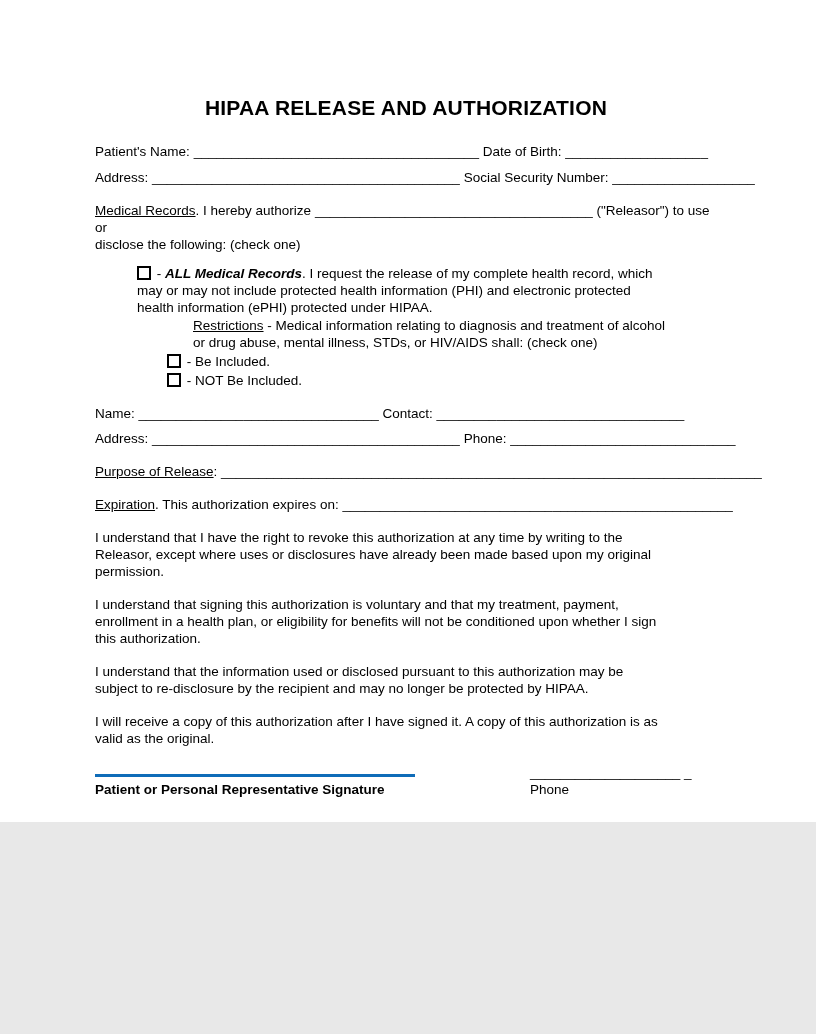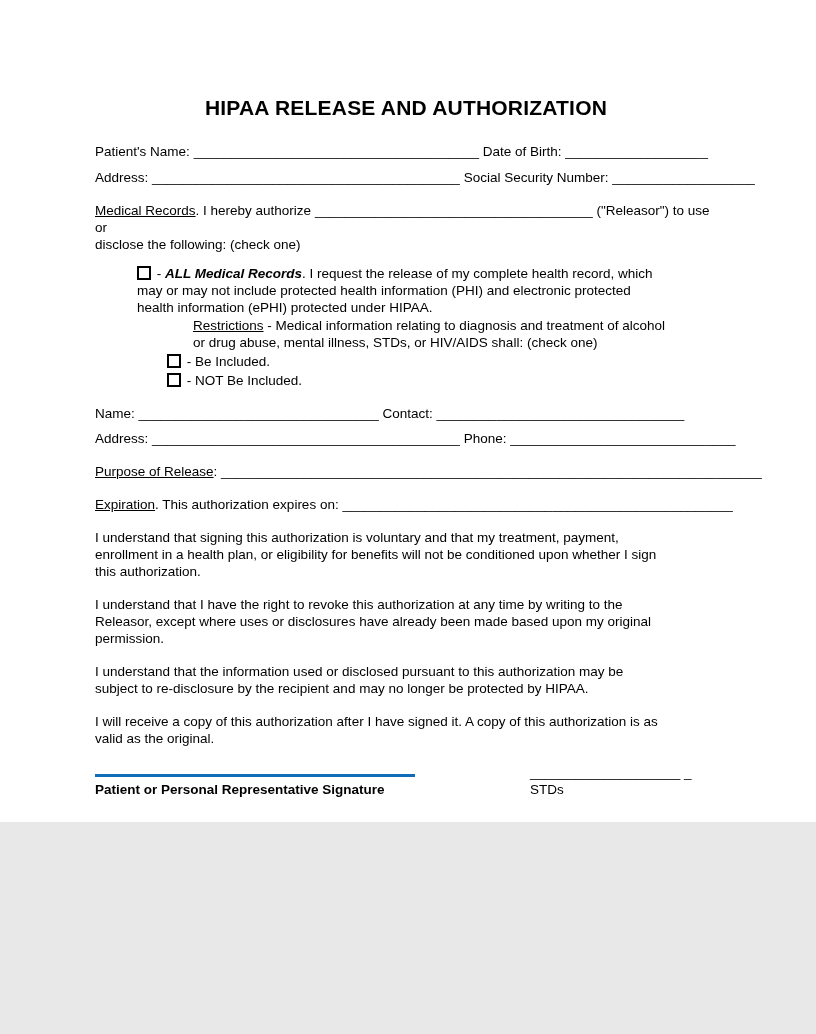--- a/index.html
+++ b/index.html
@@ -133,39 +133,39 @@
 
 
     <div class="row mt16">
       <span class="u">Purpose of Release</span><span>: </span><span class="blank">________________________________________________________________________</span>
     </div>
 
     <div class="row mt16">
       <span class="u">Expiration</span><span>. This authorization expires on: </span><span class="blank">____________________________________________________</span>
     </div>
 
+    <div class="preline mt16">I understand that I have the right to revoke this authorization at any time by writing to the
+Releasor, except where uses or disclosures have already been made based upon my original
+permission.</div>
     <div class="preline mt16">I understand that signing this authorization is voluntary and that my treatment, payment,
 enrollment in a health plan, or eligibility for benefits will not be conditioned upon whether I sign
 this authorization.</div>
-    <div class="preline mt16">I understand that I have the right to revoke this authorization at any time by writing to the
-Releasor, except where uses or disclosures have already been made based upon my original
-permission.</div>
     <div class="preline mt16">I understand that the information used or disclosed pursuant to this authorization may be
 subject to re-disclosure by the recipient and may no longer be protected by HIPAA.</div>
     <div class="preline mt16">I will receive a copy of this authorization after I have signed it. A copy of this authorization is as
 valid as the original.</div>
 
     <div class="sig-grid">
       <div>
         <div class="sig-line" style="background-color: rgb(15, 108, 184);"></div>
         <div class="sig-label">Patient or Personal Representative Signature</div>
       </div>
       <div class="date-col">
         <div class="blank">____________________ _</div>
-        <div>STDs</div>
+        <div>Phone</div>
       </div>
       <div class="sig-sub">
         <div class="blank">___________________________________________</div>
         <div>Printed Name</div>
       </div>
       <div class="sig-sub">
         <div class="blank">___________________________________________</div>
         <div>Personal Representative Relationship to Patient</div>
       </div>
     </div>

